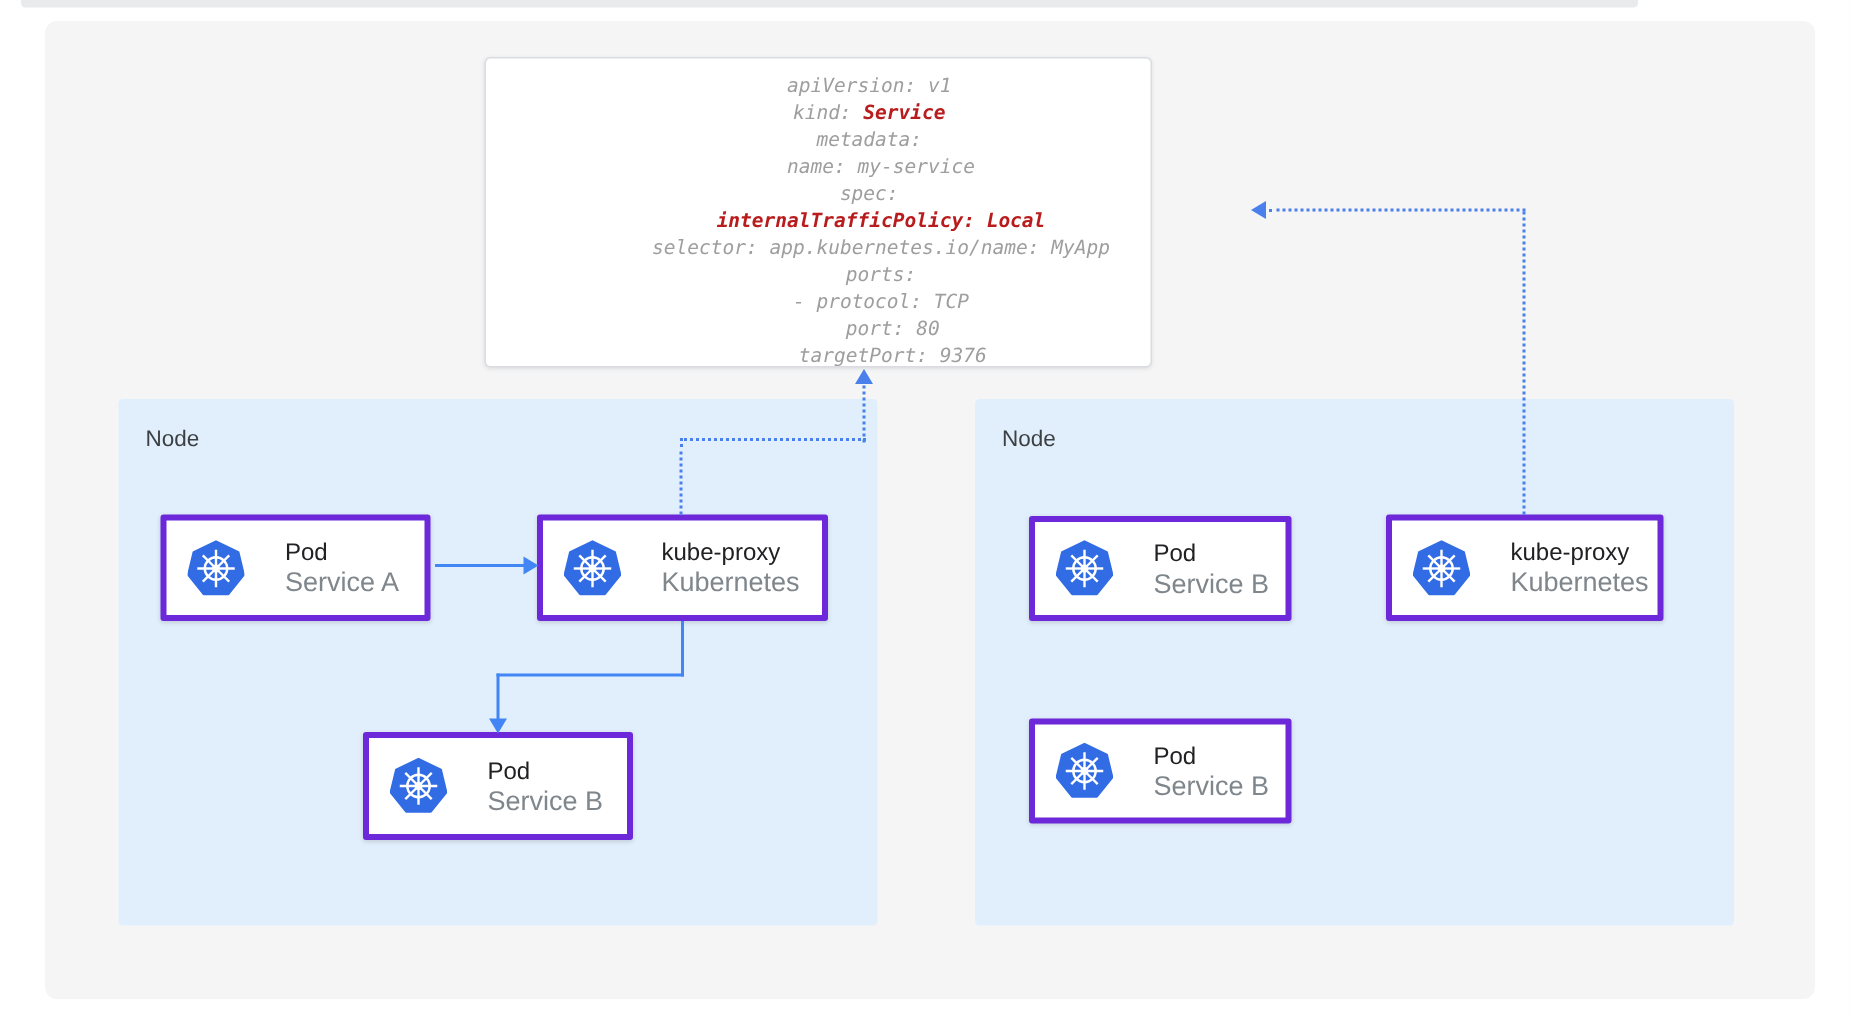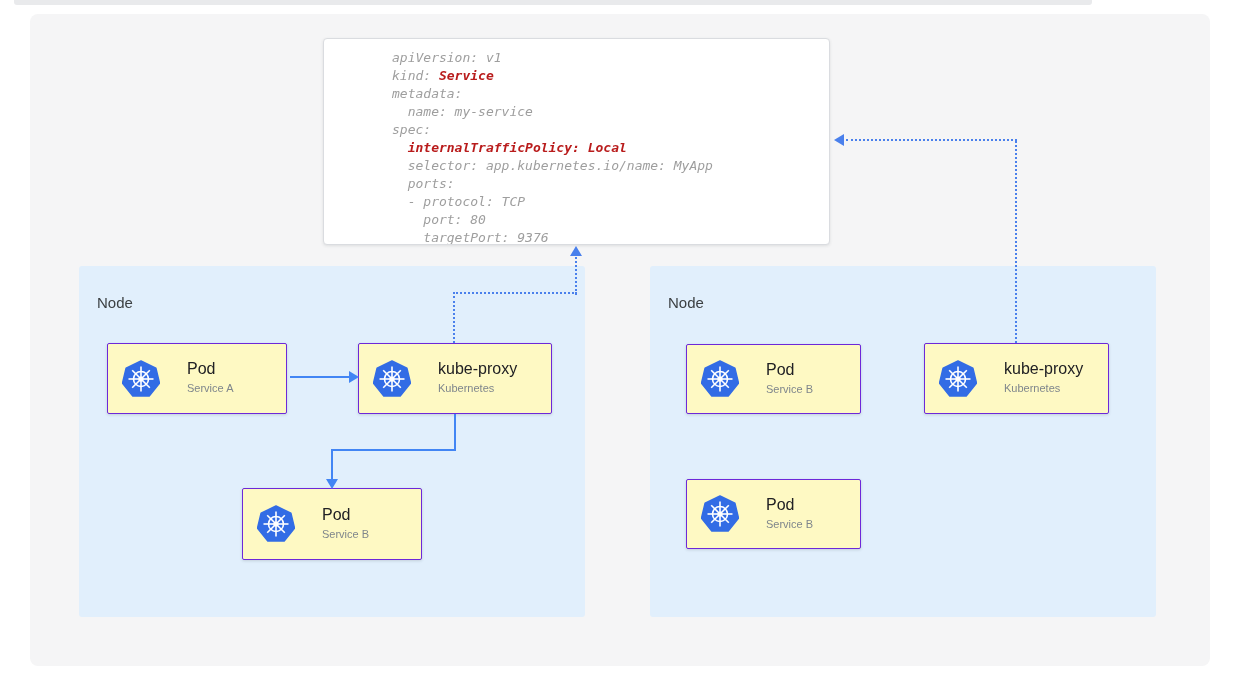--- a/index.html
+++ b/index.html
@@ -26,26 +26,27 @@
   }
   .panel {
     position: absolute;
     left: 30px; top: 14px; width: 1180px; height: 652px;
     background: var(--panel-bg);
     border-radius: 8px;
   }
   
   .yaml-card {
     position: absolute;
-    left: 323px; top: 38px; width: 507px; height: 207px;
+    left: 323px; top: 38px; width: 445px; height: 207px;
     background: #ffffff;
     border: 1px solid #dadce0;
     border-radius: 4px;
     box-shadow: 0 1px 3px rgba(60,64,67,0.12);
     overflow: hidden;
+    text-align: center;
   }
   .yaml-code {
     padding: 10px 0 0 68px;
     font-family: "DejaVu Sans Mono", "Liberation Mono", monospace;
     font-style: italic;
     font-size: 13px;
     line-height: 18px;
     color: #9e9e9e;
     white-space: pre;
   }
@@ -54,39 +55,39 @@
   .node {
     position: absolute;
     width: 506px; height: 351px;
     background: var(--node-bg);
     border-radius: 3px;
   }
   .node-left  { left: 79px;  top: 266px; }
   .node-right { left: 650px; top: 266px; }
   .node-label {
     position: absolute;
-    left: 18px; top: 28px;
+    left: 18px; top: 18px;
     font-size: 15px;
     color: #3c4043;
   }
   
   .card {
     position: absolute;
-    background: #fef9c3;
-    border: 1px solid #6d28d9;
+    background: #ffffff;
+    border: 4px solid #6d28d9;
     border-radius: 2px;
     box-shadow: 0 1px 3px rgba(60,64,67,0.18);
     display: flex;
     align-items: center;
     padding-left: 14px;
   }
   .card .icon-wrap { width: 38px; height: 38px; flex: 0 0 auto; }
   .card .txt { margin-left: 27px; }
   .card .title { font-size: 16px; color: #212124; line-height: 20px; }
-  .card .subtitle { font-size: 11px; color: #7f868c; line-height: 19px; }
+  .card .subtitle { font-size: 18px; color: #7f868c; line-height: 19px; }
   .hept { fill: var(--k8s); stroke: var(--k8s); stroke-width: 1.5; stroke-linejoin: round; }
   .helm { stroke: #ffffff; stroke-width: 1.6; fill: none; }
   .hub  { fill: #ffffff; }
   
   .ln { position: absolute; }
   .solid-h { border-top: 2px solid var(--accent); }
   .solid-v { border-left: 2px solid var(--accent); }
   .dot-h { border-top: 2px dotted var(--dotted); }
   .dot-v { border-left: 2px dotted var(--dotted); }
   .arrow { position: absolute; width: 0; height: 0; }

